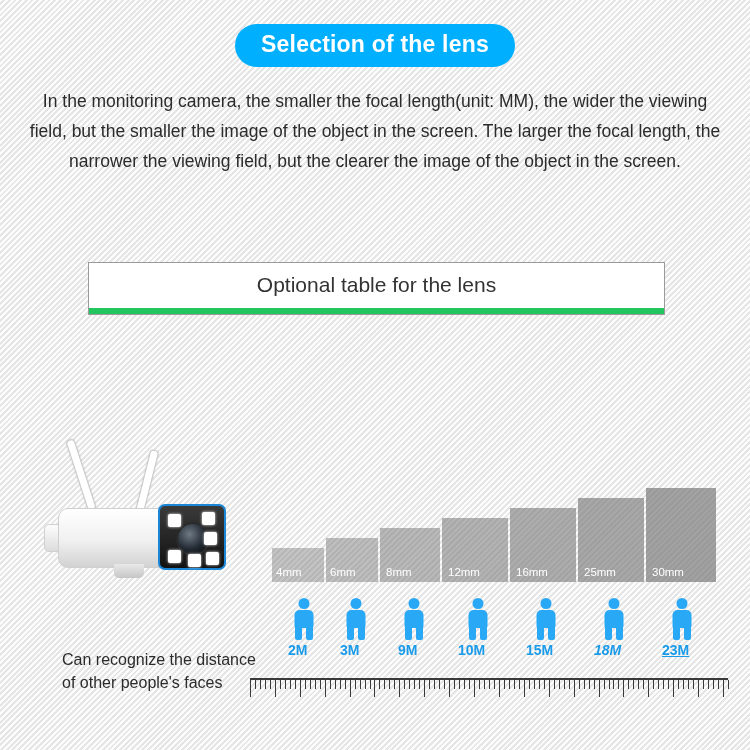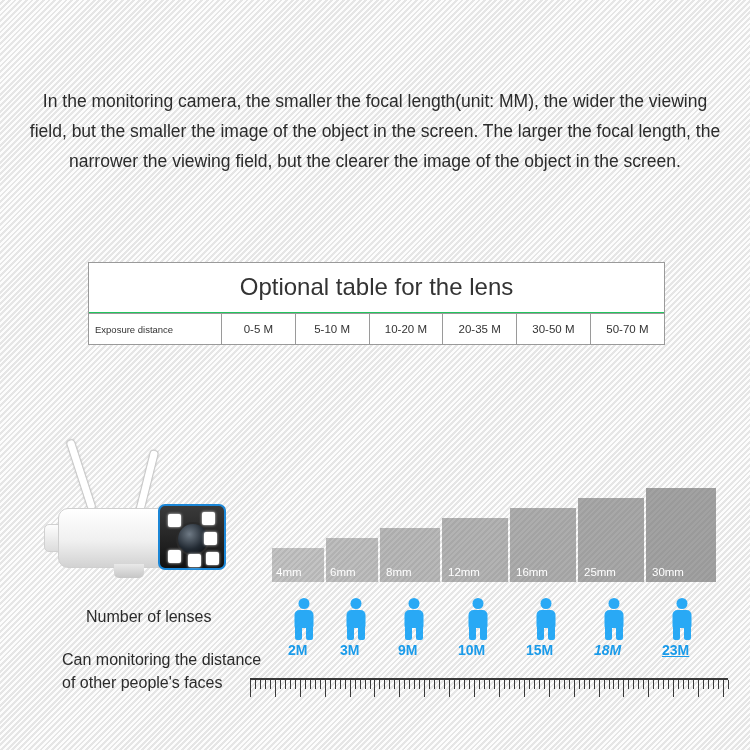--- a/index.html
+++ b/index.html
@@ -58,24 +58,24 @@
     position: absolute;
     top: 262px;
     left: 88px;
     width: 577px;
     background: #ffffff;
     border: 1px solid #9a9a9a;
     box-sizing: border-box;
   }
   .table-title {
     text-align: center;
-    font-size: 24px;
+    font-size: 21px;
     color: #333;
     padding: 10px 0 11px 0;
-    border-bottom: 1px solid #22c55e;
+    border-bottom: 6px solid #22c55e;
   }
   table.lens {
     border-collapse: collapse;
     width: 100%;
     table-layout: fixed;
   }
   table.lens td {
     border: 1px solid #9a9a9a;
     font-size: 11.5px;
     color: #333;
@@ -267,36 +267,30 @@
     top: 0;
     width: 1px;
     background: #3a3a3a;
   }
 </style>
 </head>
 <body>
 
 <div class="page">
 
+  <div class="title-wrap">
+    <span class="title-pill">Selection of the lens</span>
+  </div>
 
   <div class="intro">In the monitoring camera, the smaller the focal length(unit: MM), the wider the viewing field, but the smaller the image of the object in the screen. The larger the focal length, the narrower the viewing field, but the clearer the image of the object in the screen.</div>
 
   <div class="table-box">
     <div class="table-title">Optional table for the lens</div>
     <table class="lens">
       <tbody>
-      <tr>
-        <td class="rowhead">Exposure distance</td>
-        <td>0-5 M</td>
-        <td>5-10 M</td>
-        <td>10-20 M</td>
-        <td>20-35 M</td>
-        <td>30-50 M</td>
-        <td>50-70 M</td>
-      </tr>
     </tbody>
       </table>
   </div>
 
   <div class="camera">
     <div class="ant ant1"></div>
     <div class="ant ant2"></div>
     <div class="cam-tail"></div>
     <div class="cam-body"></div>
     <div class="cam-mount"></div>
@@ -304,22 +298,21 @@
       <div class="lensdot"></div>
       <div class="ir" style="left:8px; top:8px;"></div>
       <div class="ir" style="left:42px; top:6px;"></div>
       <div class="ir" style="left:44px; top:26px;"></div>
       <div class="ir" style="left:8px; top:44px;"></div>
       <div class="ir" style="left:28px; top:48px;"></div>
       <div class="ir" style="left:46px; top:46px;"></div>
     </div>
   </div>
 
-  <div class="cap1">Number of lenses</div>
-  <div class="cap2">Can monitoring the distance of other people's faces</div>
+  <div class="cap2">Can recognize the distance of other people's faces</div>
 
   <div class="diagram">
 
     <div class="beam" style="left:34px; width:52px; height:34px; opacity:0.40;"></div>
     <div class="beam" style="left:88px; width:52px; height:44px; opacity:0.44;"></div>
     <div class="beam" style="left:142px; width:60px; height:54px; opacity:0.48;"></div>
     <div class="beam" style="left:204px; width:66px; height:64px; opacity:0.52;"></div>
     <div class="beam" style="left:272px; width:66px; height:74px; opacity:0.56;"></div>
     <div class="beam" style="left:340px; width:66px; height:84px; opacity:0.60;"></div>
     <div class="beam" style="left:408px; width:70px; height:94px; opacity:0.64;"></div>

